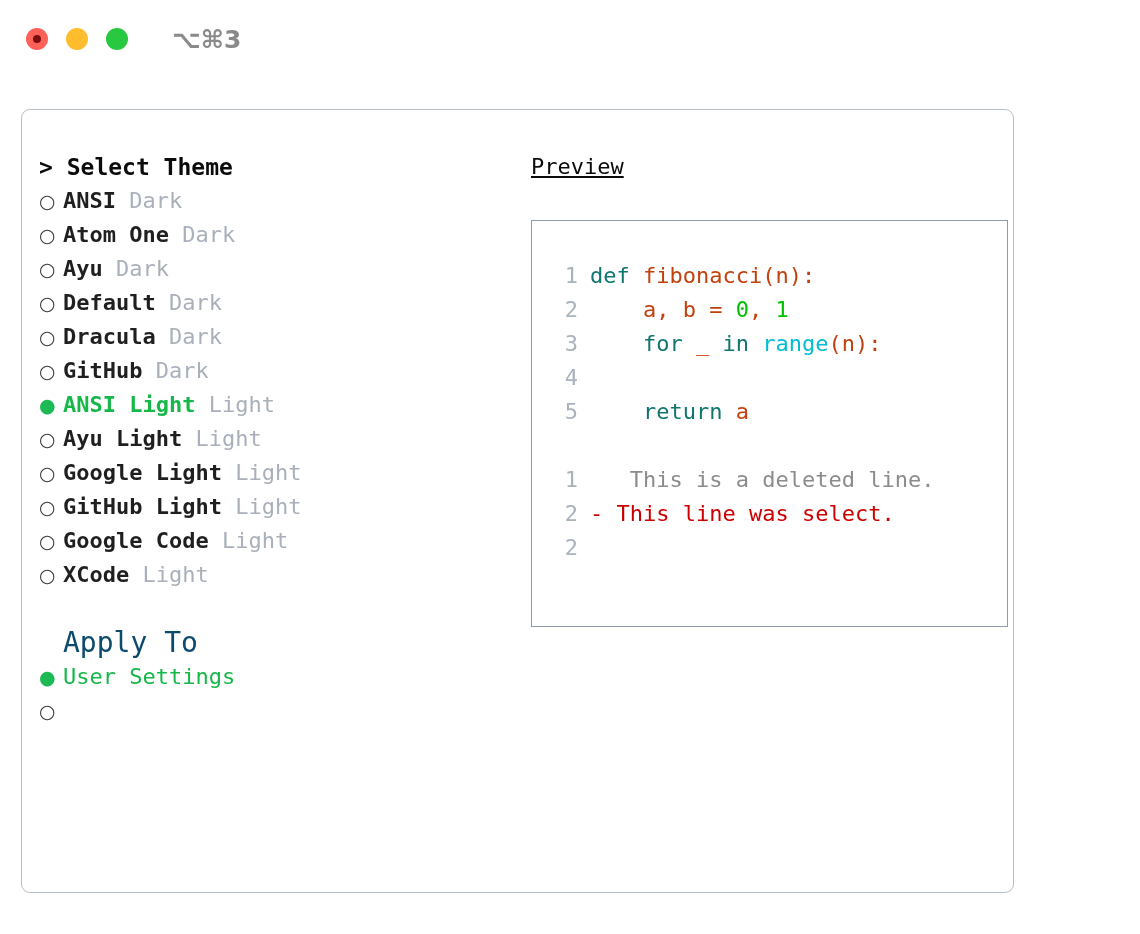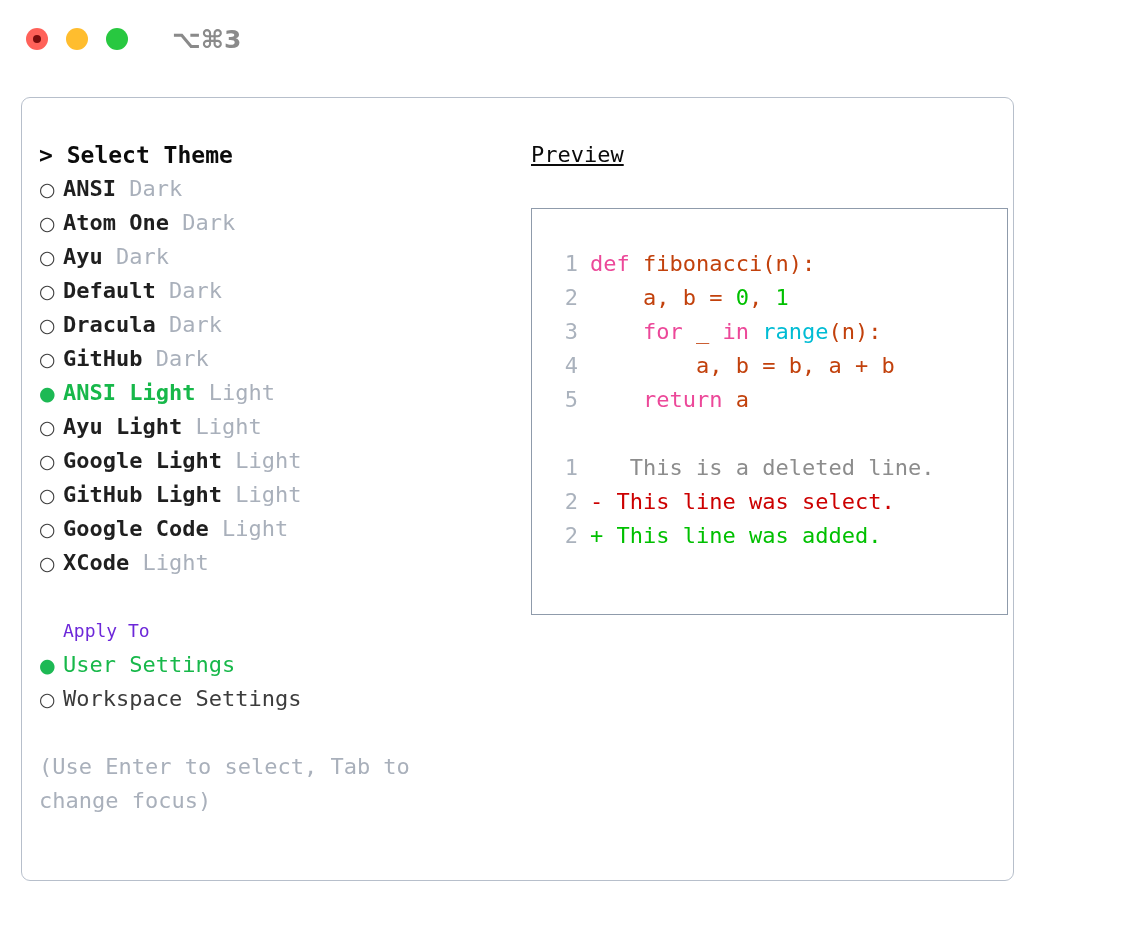--- a/index.html
+++ b/index.html
@@ -66,21 +66,21 @@
     font-weight: bold;
     color: #8a8a8a;
     letter-spacing: 0px;
     line-height: 1;
   }
 
   
   #panel {
     position: absolute;
     left: 21px;
-    top: 97px;
+    top: 109px;
     width: 993px;
     height: 784px;
     border: 1.5px solid #b7bfcb;
     border-radius: 9px;
     box-sizing: border-box;
     background: #ffffff;
   }
 
   #panel-inner {
     position: absolute;
@@ -122,22 +122,22 @@
   }
   .bullet.filled { color: #1db954; font-size: 19px; }
   .theme-name { color: #1f1f1f; font-weight: bold; }
   .theme-kind { color: #a9b0bb; font-weight: normal; text-align: center; }
   .theme-row.selected .theme-name { color: #17b84a; }
   .theme-row.selected .theme-kind { color: #a9b0bb; }
 
   .section-gap { height: 34px; }
 
   .apply-header {
-    font-size: 18px;
-    color: #6d28d9;
+    font-size: 28px;
+    color: #0c4a6e;
     line-height: 34px;
     padding-left: 24px;
     white-space: pre;
   }
 
   .apply-row {
     display: flex;
     align-items: baseline;
     line-height: 34px;
     font-size: 22px;
@@ -186,21 +186,21 @@
   }
   .lineno {
     width: 28px;
     flex: none;
     text-align: right;
     color: #aab2bd;
     margin-right: 12px;
   }
   .code-body { white-space: pre; }
 
-  .tok-kw   { color: #ec4899; }
+  .tok-kw   { color: #0f766e; }
   .tok-fn   { color: #00bcd4; }
   .tok-num  { color: #00c000; }
   .tok-txt  { color: #c2410c; }
 
   .diff-gap { height: 34px; }
   .diff-ctx { color: #8c8c8c; }
   .diff-del { color: #cc0000; }
   .diff-add { color: #00c000; }
 </style>
 </head>
@@ -237,41 +237,40 @@
             <div class="theme-row"><span class="bullet">○</span><span class="theme-name">Google Code</span><span> </span><span class="theme-kind">Light</span></div>
             <div class="theme-row"><span class="bullet">○</span><span class="theme-name">XCode</span><span> </span><span class="theme-kind">Light</span></div>
           </div>
 
         <div class="section-gap"></div>
 
         <div class="apply-header">Apply To</div>
 
         <div id="apply-items">
             <div class="apply-row selected"><span class="bullet filled">●</span><span class="apply-label">User Settings</span></div>
-            <div class="apply-row"><span class="bullet">○</span><span class="apply-label">Workspace Settings</span></div>
+            <div class="apply-row"><span class="bullet">○</span></div>
           </div>
 
-        <div id="hint">(Use Enter to select, Tab to change focus)</div>
       </div>
 
       <div id="right-col">
         <div id="preview-title">Preview</div>
 
         <div id="preview-box">
           <div id="code-block">
               <div class="code-line"><span class="lineno">1</span><span class="code-body"><span class="tok-kw">def</span><span class="tok-txt"> fibonacci(n):</span></span></div>
               <div class="code-line"><span class="lineno">2</span><span class="code-body"><span class="tok-txt">    a, b = </span><span class="tok-num">0</span><span class="tok-txt">, </span><span class="tok-num">1</span></span></div>
               <div class="code-line"><span class="lineno">3</span><span class="code-body"><span class="tok-txt">    </span><span class="tok-kw">for</span><span class="tok-txt"> _ </span><span class="tok-kw">in</span><span class="tok-txt"> </span><span class="tok-fn">range</span><span class="tok-txt">(n):</span></span></div>
-              <div class="code-line"><span class="lineno">4</span><span class="code-body"><span class="tok-txt">        a, b = b, a + b</span></span></div>
+              <div class="code-line"><span class="lineno">4</span></div>
               <div class="code-line"><span class="lineno">5</span><span class="code-body"><span class="tok-txt">    </span><span class="tok-kw">return</span><span class="tok-txt"> a</span></span></div>
             </div>
           <div class="diff-gap"></div>
           <div id="diff-block">
               <div class="code-line"><span class="lineno">1</span><span class="code-body diff-ctx">   This is a deleted line.</span></div>
               <div class="code-line"><span class="lineno">2</span><span class="code-body diff-del">- This line was select.</span></div>
-              <div class="code-line"><span class="lineno">2</span><span class="code-body diff-add">+ This line was added.</span></div>
+              <div class="code-line"><span class="lineno">2</span></div>
             </div>
         </div>
       </div>
 
     </div>
   </div>
 </div>
 
 </body></html>

